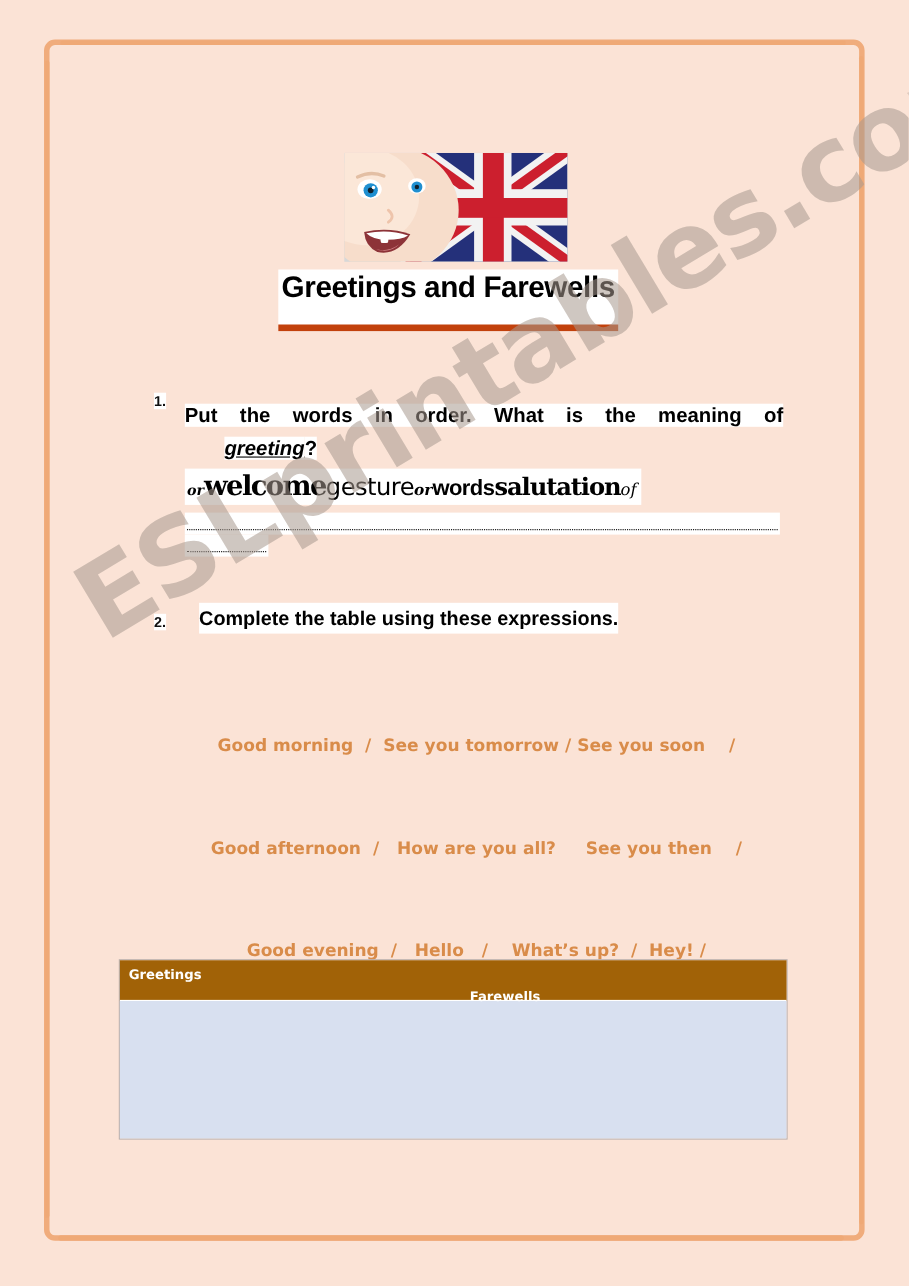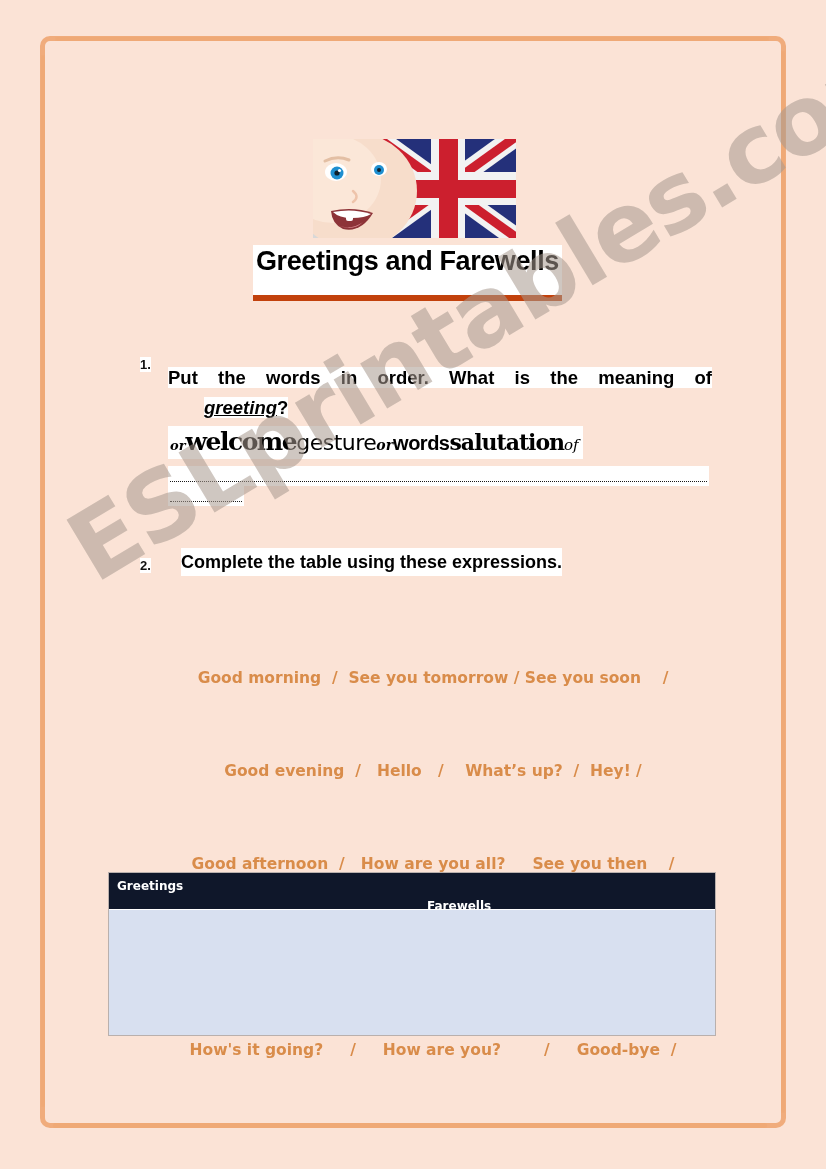--- a/index.html
+++ b/index.html
@@ -193,21 +193,21 @@
   #answer-table {
     position: absolute;
     left: 108px;
     top: 872px;
     width: 608px;
     border: 1px solid #b9b0ad;
     box-sizing: border-box;
   }
   #table-head {
     display: flex;
-    background: #0f172a;
+    background: #a16207;
     height: 36px;
     align-items: flex-start;
     border-bottom: 1px solid #ffffff;
   }
   #table-head .th {
     color: #ffffff;
     font-family: "DejaVu Sans", sans-serif;
     font-size: 12px;
     font-weight: bold;
     padding: 6px 0 0 8px;
@@ -302,24 +302,23 @@
       <span class="dots"></span>
     </div>
 
   <div id="task2" class="task">
     <span id="task2-num" class="task-num">2.</span>
     <div id="task2-text" class="hl">Complete the table using these expressions.</div>
   </div>
 
   <div id="expressions">
     <span class="row">Good morning  /  See you tomorrow / See you soon    /</span>
+    <span class="row">Good afternoon  /   How are you all?     See you then    /</span>
     <span class="row">Good evening  /   Hello   /    What’s up?  /  Hey! /</span>
-    <span class="row">Good afternoon  /   How are you all?     See you then    /</span>
     <span class="row">Take care</span>
-    <span class="row">How's it going?     /     How are you?        /     Good-bye  /</span>
   </div>
 
   <div id="answer-table">
     <div id="table-head">
       <div id="th-greetings" class="th">Greetings</div>
       <div id="th-farewells" class="th">Farewells</div>
     </div>
     <div id="table-body">
       <div id="td-greetings" class="td"></div>
       <div id="td-farewells" class="td"></div>

